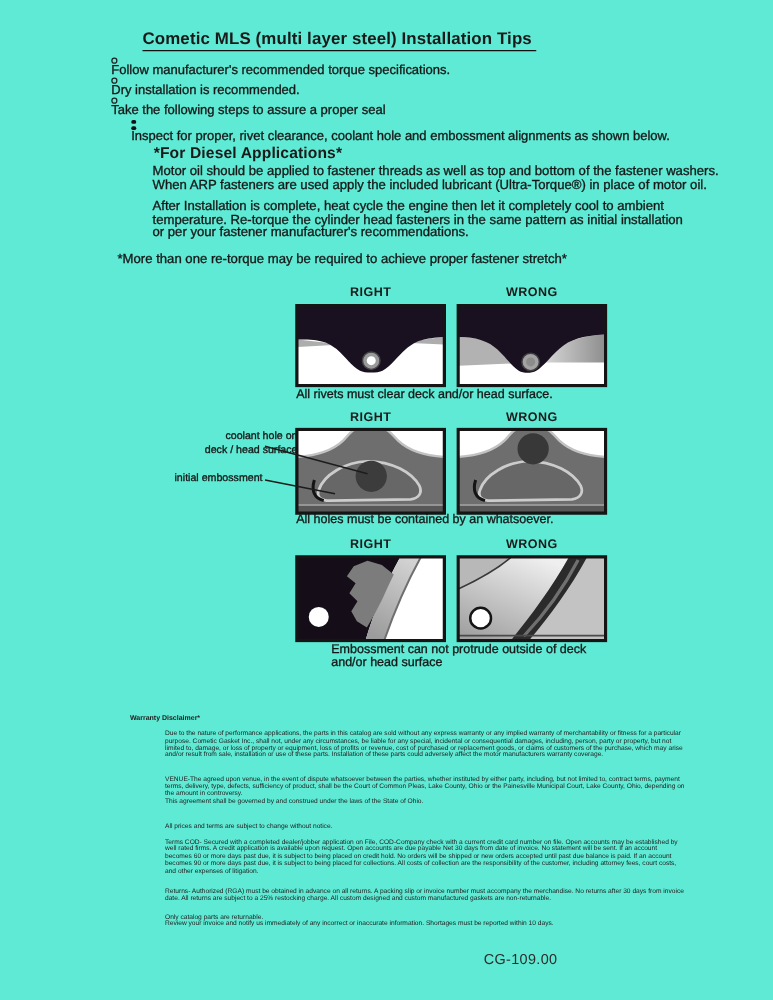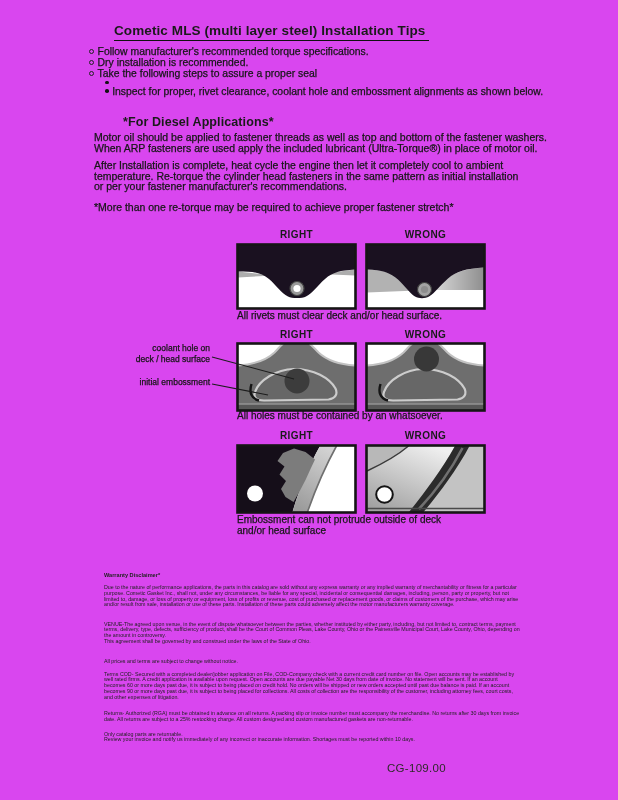--- a/index.html
+++ b/index.html
@@ -1,26 +1,26 @@
 <!DOCTYPE html>
 <html><head>
 <meta charset="utf-8">
 <style>
   html,body{margin:0;padding:0;background:#fff;}
-  #page{position:relative;width:618px;height:800px;background:#d946ef;overflow:hidden;
+  #page{position:relative;width:618px;height:800px;background:#5eead4;overflow:hidden;
         font-family:"Liberation Sans","DejaVu Sans",sans-serif;color:#1a1a1a;}
   .abs{position:absolute;}
   .ink{-webkit-text-stroke:0.25px #111;}
-  .pre{white-space:pre-line;}
+  .pre{white-space:pre-line;margin-left:28px;}
   
   .doc-title{left:114px;top:23px;font-size:13.5px;font-weight:700;
              border-bottom:1.6px solid #111;padding:0 4px 2px 0;letter-spacing:.1px;}
   
   .intro{left:89px;top:46px;font-size:10.4px;line-height:11.1px;}
-  .b-row{display:flex;align-items:center;}
+  .b-row{display:flex;flex-direction:column;}
   .b-row.sub{margin-left:16px;margin-top:1.4px;}
   .dot{width:3.6px;height:3.6px;border-radius:50%;margin-right:3.6px;flex:0 0 auto;}
   .dot.open{border:1px solid #222;width:3px;height:3px;}
   .dot.fill{background:#111;}
   
   .h2{left:94px;top:115px;font-size:12.5px;font-weight:700;letter-spacing:.1px;margin-left:29px;}
   .body-p{left:94px;font-size:10.5px;line-height:10.7px;}
   
   .lbl{width:121px;text-align:center;font-size:10px;font-weight:700;letter-spacing:.4px;}
   .cap{left:237px;font-size:10px;line-height:10.6px;}

